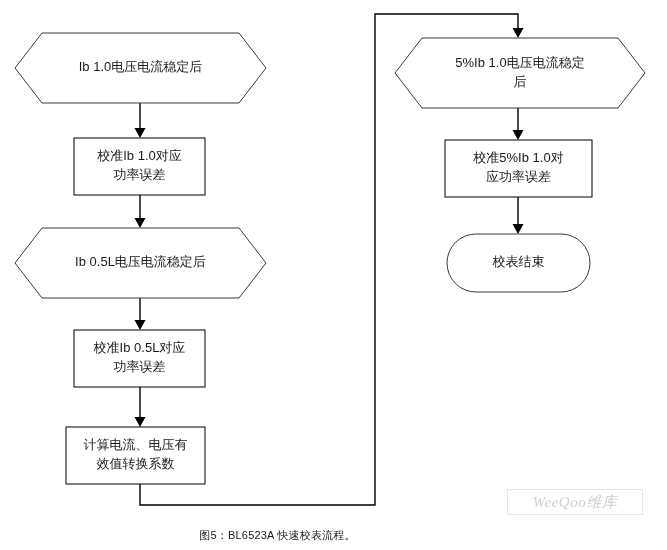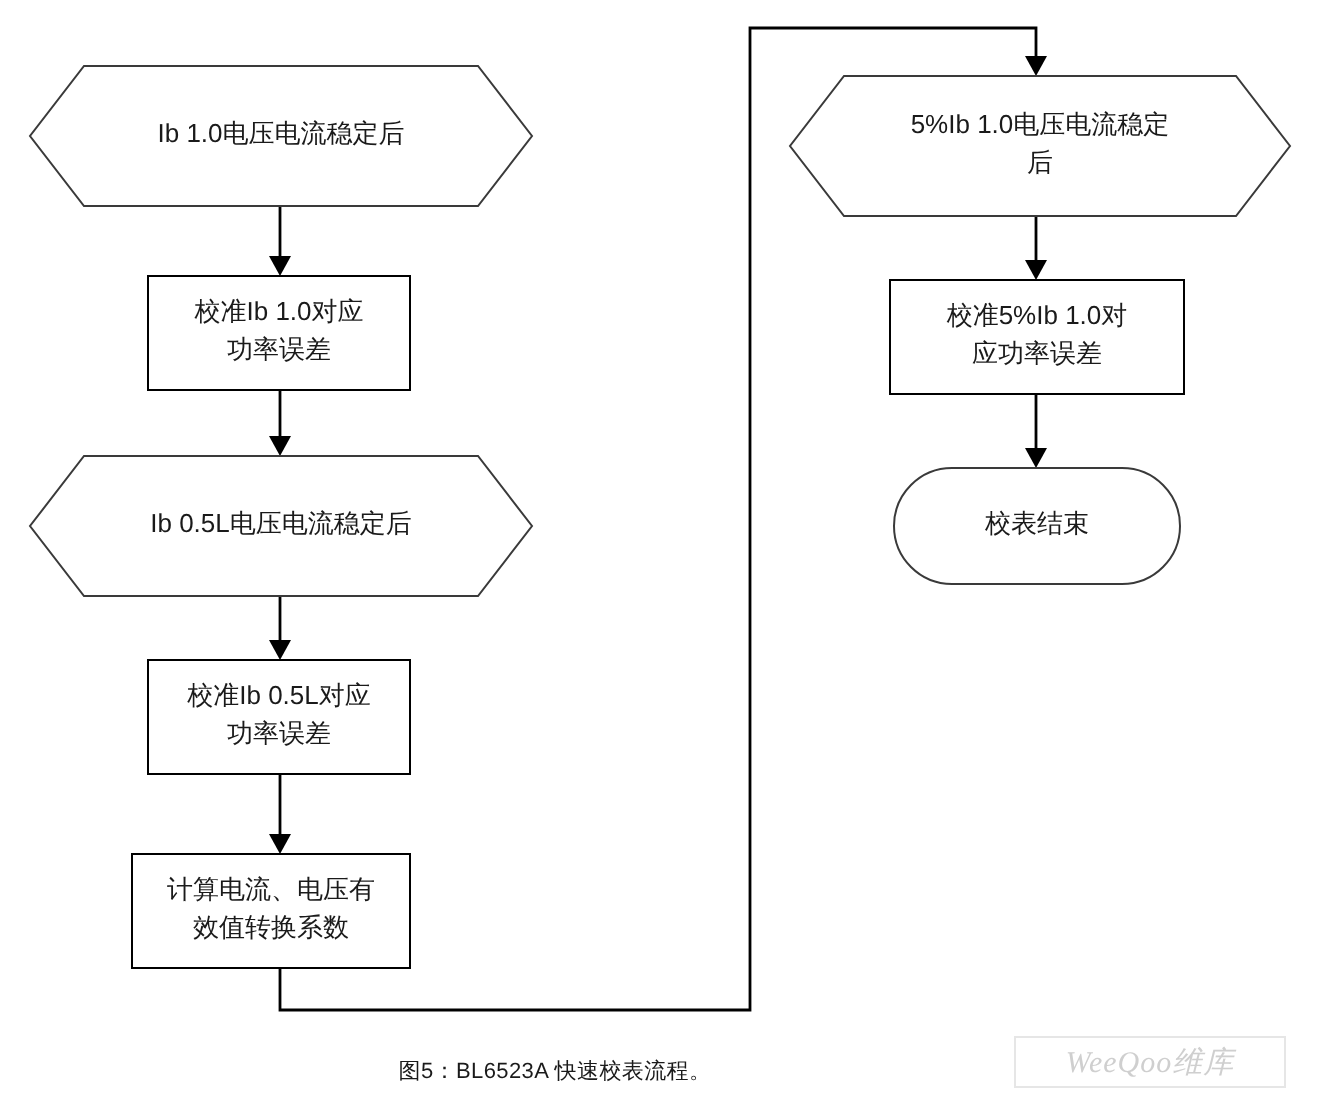--- a/index.html
+++ b/index.html
@@ -67,21 +67,20 @@
     position: absolute;
     left: 507px;
     top: 489px;
     width: 136px;
     height: 26px;
     border: 1px solid #e6e6e6;
     display: flex;
     align-items: center;
     justify-content: center;
     box-sizing: border-box;
-    margin-top: 29px;
   }
   .watermark-text {
     font-family: "Liberation Serif", serif;
     font-size: 15px;
     color: #cfcfcf;
     font-style: italic;
     letter-spacing: 0.5px;
     user-select: none;
   }
 </style>

